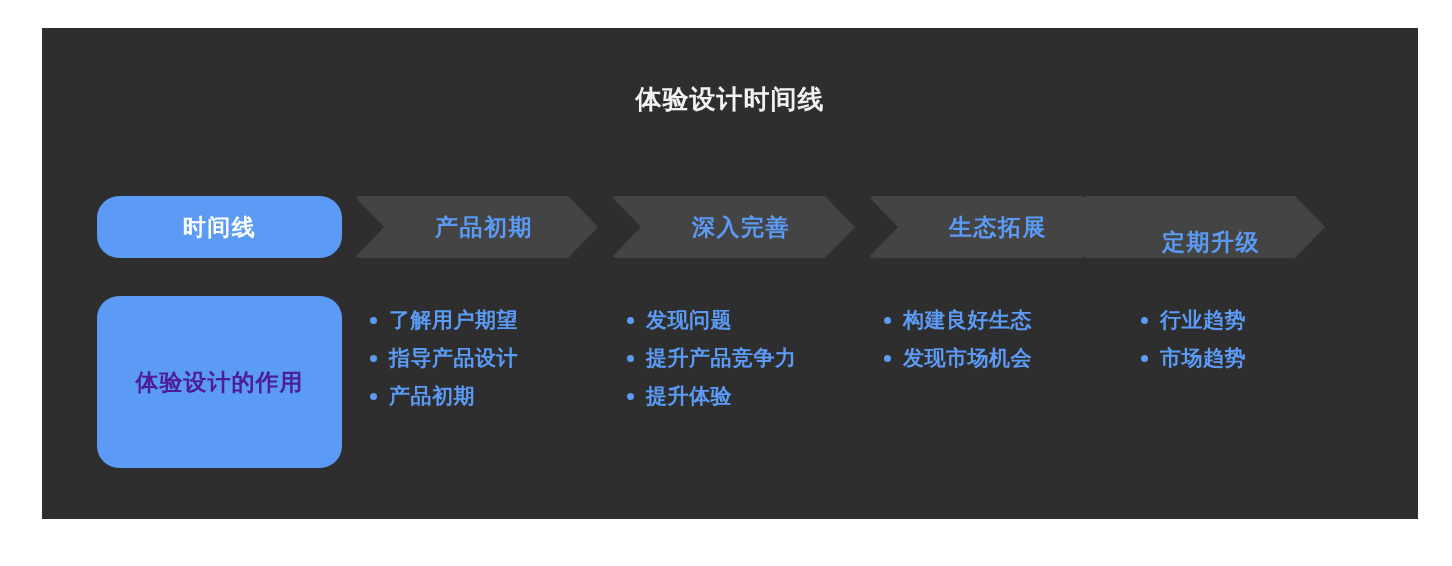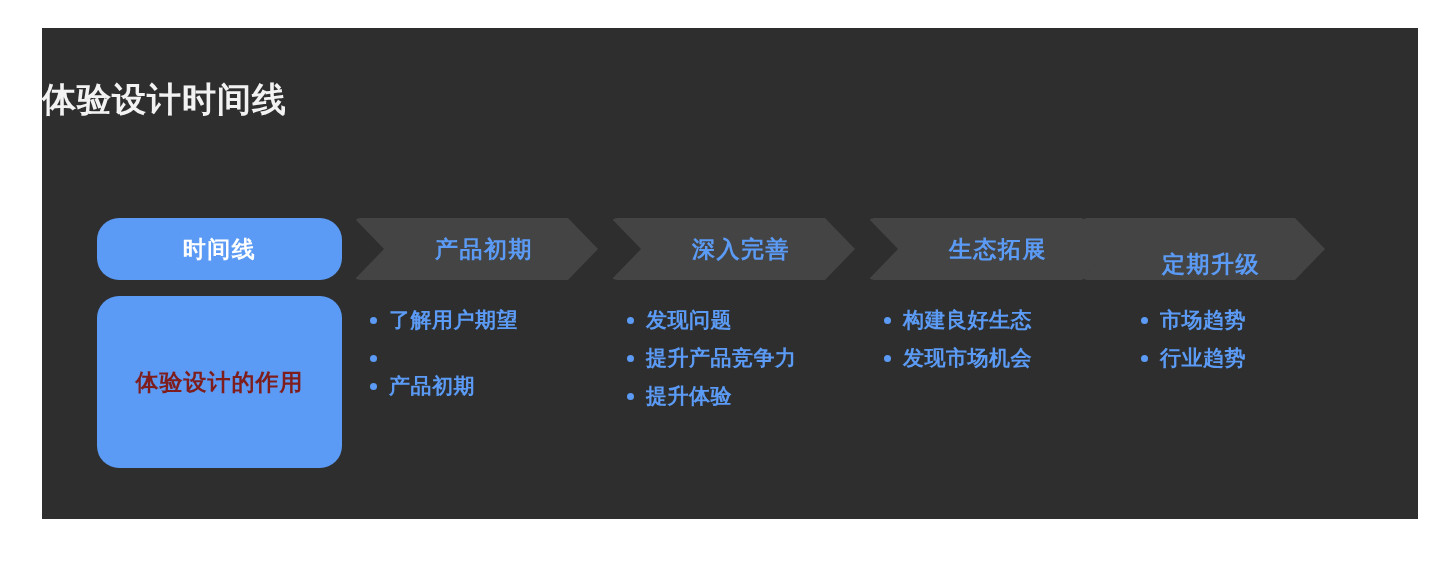--- a/index.html
+++ b/index.html
@@ -28,36 +28,35 @@
     width: 1376px;
     height: 491px;
     background: #2e2e2e;
   }
 
   .title {
     position: absolute;
     left: 0;
     top: 49px;
     width: 1376px;
-    text-align: left;
+    text-align: center;
     color: #f2f2f2;
-    font-size: 34px;
+    font-size: 26px;
     font-weight: bold;
     letter-spacing: 1px;
     line-height: 44px;
   }
 
   
   .phase-row {
     position: absolute;
     left: 55px;
     top: 168px;
     width: 1300px;
     height: 71px;
-    margin-top: 22px;
   }
 
   .phase {
     position: absolute;
     top: 0;
     height: 62px;
     display: flex;
     align-items: center;
     justify-content: center;
     font-size: 23px;
@@ -101,21 +100,21 @@
     position: absolute;
     left: 0;
     top: 0;
     width: 245px;
     height: 172px;
     background: #5b9bf5;
     border-radius: 22px;
     display: flex;
     align-items: center;
     justify-content: center;
-    color: #7f1d1d;
+    color: #4c1d95;
     font-size: 23px;
     font-weight: bold;
     letter-spacing: 1px;
   }
 
   .bullet-col {
     position: absolute;
     top: 10px;
     width: 244px;
     font-family: Liberation Serif, serif;
@@ -191,20 +190,21 @@
         <span>体验设计的作用</span>
       </div>
 
       <div class="bullet-col c1">
         <div class="bullet-item">
           <span class="dot"></span>
           <span class="bullet-text">了解用户期望</span>
         </div>
         <div class="bullet-item">
           <span class="dot"></span>
+          <span class="bullet-text">指导产品设计</span>
         </div>
         <div class="bullet-item">
           <span class="dot"></span>
           <span class="bullet-text">产品初期</span>
         </div>
       </div>
 
       <div class="bullet-col c2">
         <div class="bullet-item">
           <span class="dot"></span>
@@ -227,24 +227,24 @@
         </div>
         <div class="bullet-item">
           <span class="dot"></span>
           <span class="bullet-text">发现市场机会</span>
         </div>
       </div>
 
       <div class="bullet-col c4">
         <div class="bullet-item">
           <span class="dot"></span>
+          <span class="bullet-text">行业趋势</span>
+        </div>
+        <div class="bullet-item">
+          <span class="dot"></span>
           <span class="bullet-text">市场趋势</span>
-        </div>
-        <div class="bullet-item">
-          <span class="dot"></span>
-          <span class="bullet-text">行业趋势</span>
         </div>
       </div>
 
     </div>
 
   </div>
 </div>
 
 </body></html>

